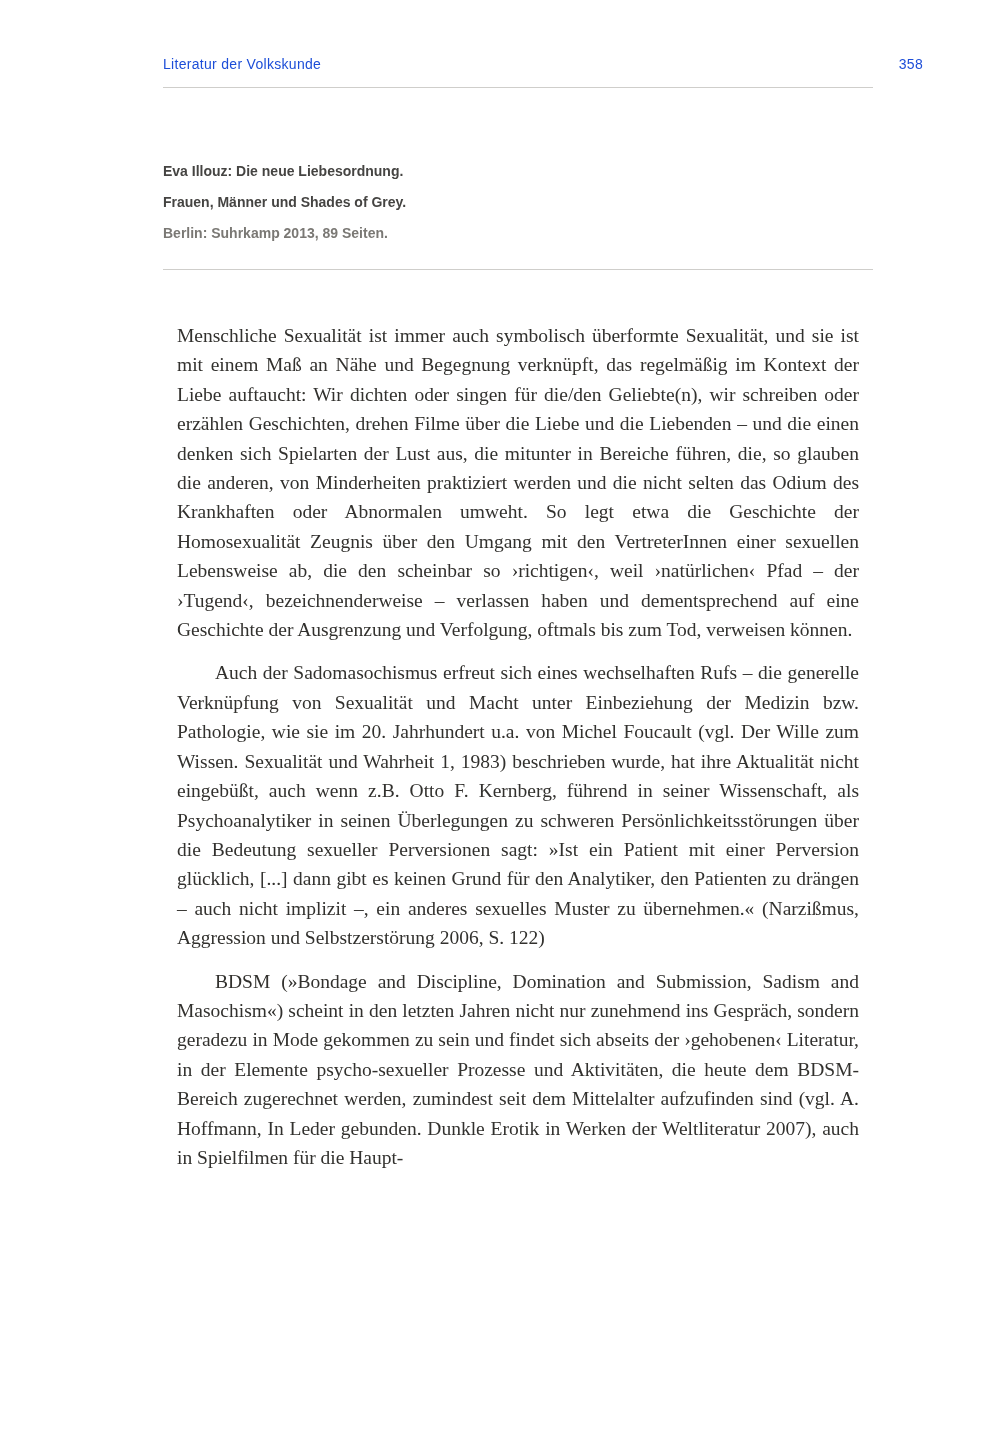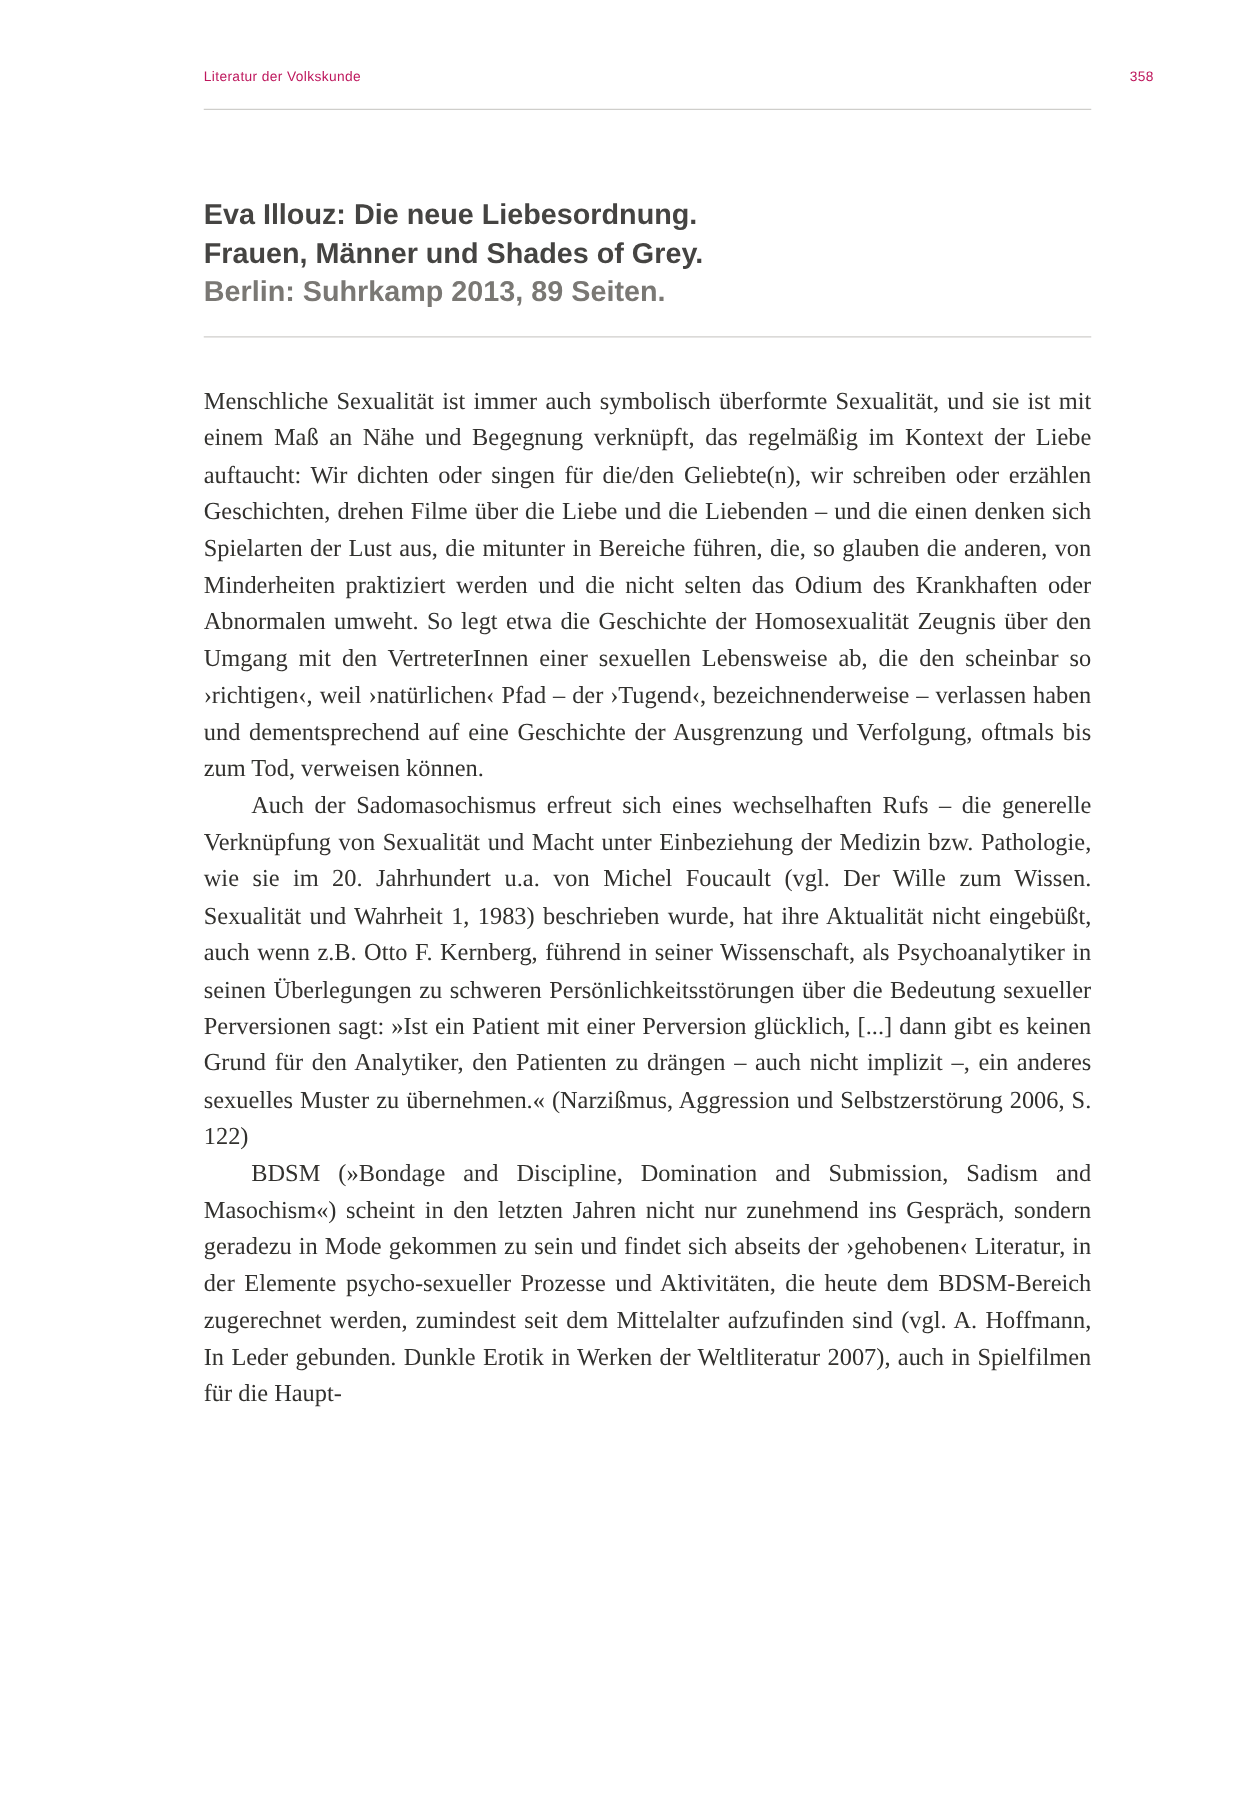--- a/index.html
+++ b/index.html
@@ -18,44 +18,44 @@
   }
   .running-header {
     position: absolute;
     top: 56px;
     left: 163px;
     width: 760px;
     display: flex;
     justify-content: space-between;
     align-items: flex-start;
     font-family: "Liberation Sans", sans-serif;
-    font-size: 11px;
+    font-size: 14px;
     letter-spacing: 0.3px;
-    color: #be185d;
+    color: #1d4ed8;
   }
   .rule {
     position: absolute;
     left: 163px;
     width: 710px;
     border: none;
     border-top: 1px solid #cfcecb;
     margin: 0;
   }
   .header-rule { top: 87px; }
   .title-rule  { top: 269px; }
   .review-heading {
     position: absolute;
     top: 156px;
     left: 163px;
     width: 760px;
     font-family: "Liberation Sans", sans-serif;
   }
   .review-heading p {
     margin: 0;
-    font-size: 23px;
+    font-size: 14px;
     line-height: 31px;
   }
   .title-bold {
     font-weight: bold;
     color: #454442;
   }
   .title-sub {
     font-weight: bold;
     color: #7a7874;
   }
@@ -65,21 +65,21 @@
     left: 163px;
     width: 710px;
     font-size: 19.5px;
     line-height: 29.4px;
     color: #32312e;
     text-align: justify;
     hyphens: auto;
     -webkit-hyphens: auto;
   }
   .body-text p {
-    margin: 0;
+    margin: 14px;
   }
   .body-text p.indent {
     text-indent: 38px;
   }
 </style>
 </head>
 <body>
 
 <div class="page">
 

